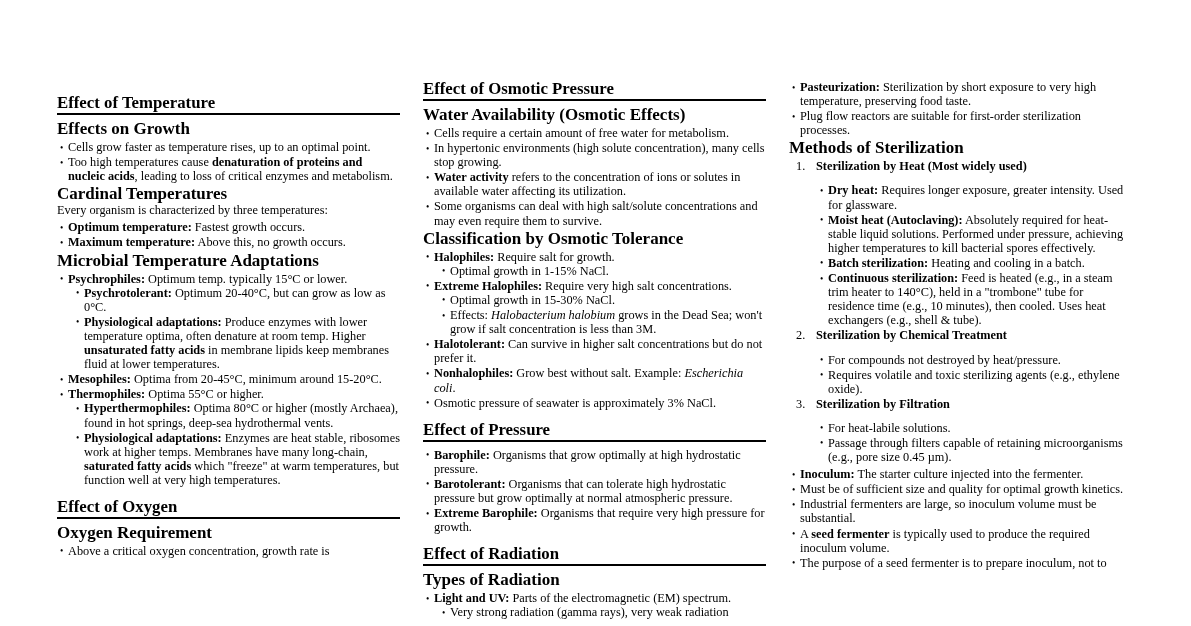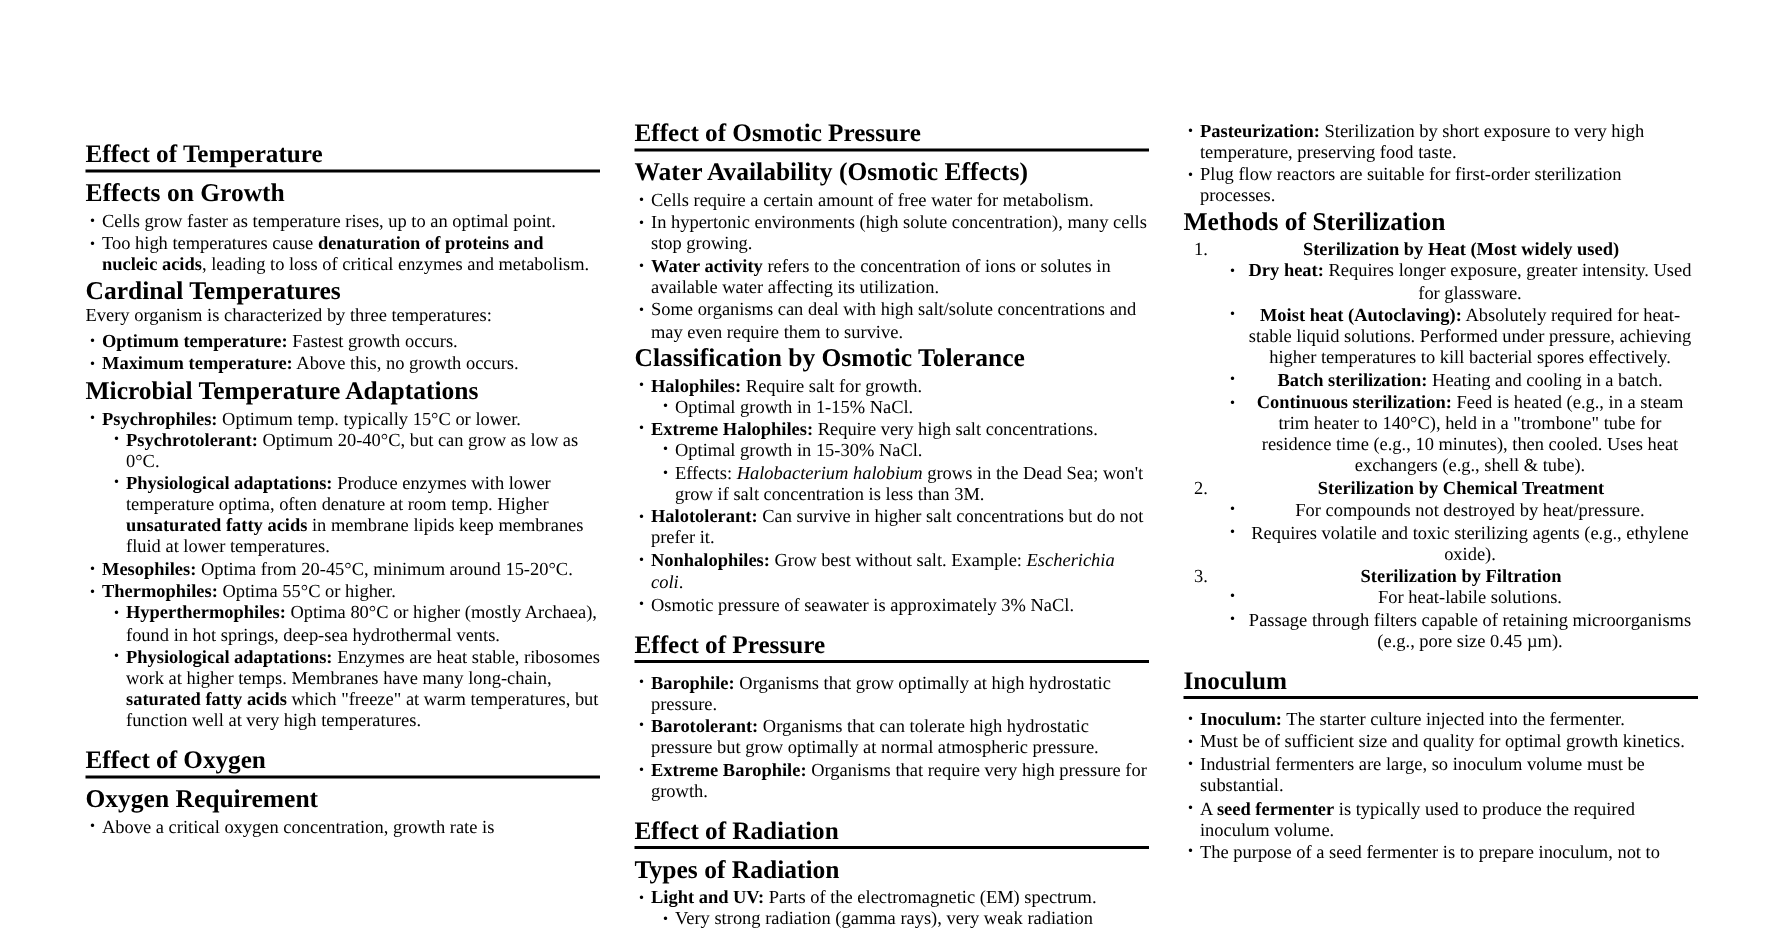--- a/index.html
+++ b/index.html
@@ -25,23 +25,23 @@
   }
   .h2 { font-size:17px; line-height:16px; font-weight:bold; margin:3px 0 1px 0; }
   p.para { margin:1px 0 3px 0; }
 
   ul, ol { list-style:none; margin:3px 0 2px 0; }
   ul { padding-left:11px; }
   ul ul { margin:0; padding-left:16px; }
   li { position:relative; margin-bottom:1px; }
   ul li::before { content:"\2022"; position:absolute; left:-8px; top:0.5px; font-size:9.5px; }
   ol { padding-left:27px; counter-reset:olc; }
-  ol > li { counter-increment:olc; margin-bottom:1px;text-align:center; }
+  ol > li { counter-increment:olc; margin-bottom:1px; }
   ol > li::before { content:counter(olc) "."; position:absolute; left:-20px; top:0; font-weight:normal; }
-  ol > li > ul { margin:0 0 0 0; padding-left:12px; }
+  ol > li > ul { margin:10px 0 0 0; padding-left:12px; }
   b { font-weight:bold; }
   i { font-style:italic; }
 </style>
 </head>
 <body>
 
 <div class="page">
   <div class="cols">
     <div class="col col-offset">
         <div class="h1">Effect of Temperature</div>
@@ -125,21 +125,20 @@
             </ul></li>
           <li><b>Sterilization by Chemical Treatment</b><ul>
               <li><span>For compounds not destroyed by heat/pressure.</span></li>
               <li><span>Requires volatile and toxic sterilizing agents (e.g., ethylene oxide).</span></li>
             </ul></li>
           <li><b>Sterilization by Filtration</b><ul>
               <li><span>For heat-labile solutions.</span></li>
               <li><span>Passage through filters capable of retaining microorganisms (e.g., pore size 0.45 µm).</span></li>
             </ul></li>
         </ol>
-        <div class="h1">Inoculum</div>
         <ul>
           <li><b>Inoculum:</b><span> The starter culture injected into the fermenter.</span></li>
           <li><span>Must be of sufficient size and quality for optimal growth kinetics.</span></li>
           <li><span>Industrial fermenters are large, so inoculum volume must be substantial.</span></li>
           <li><span>A </span><b>seed fermenter</b><span> is typically used to produce the required inoculum volume.</span></li>
           <li><span>The purpose of a seed fermenter is to prepare inoculum, not to</span></li>
         </ul>
       </div>
   </div>
 </div>

